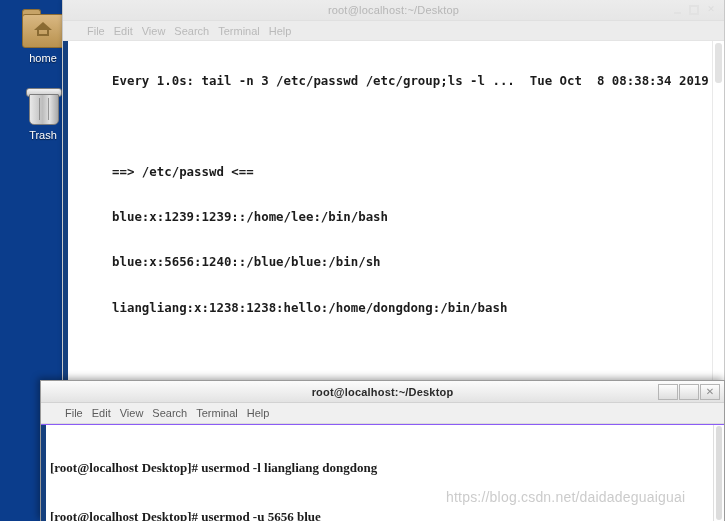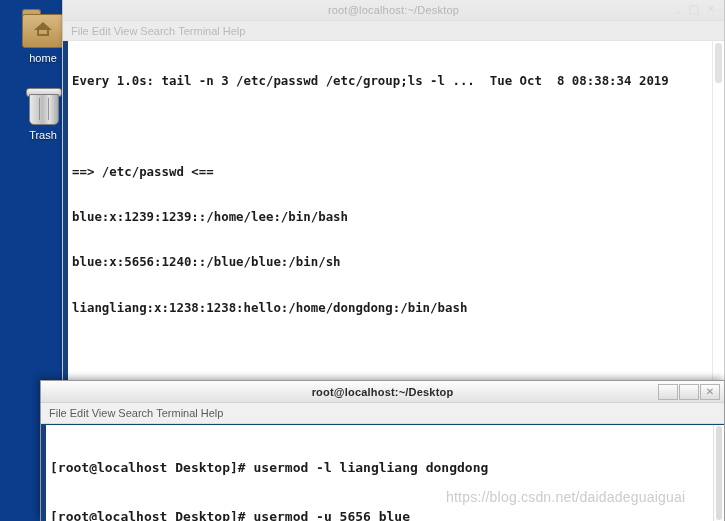--- a/index.html
+++ b/index.html
@@ -102,21 +102,21 @@
     width: 1px; height: 22px;
     background: rgba(120,120,120,.7);
   }
   .trash-body::before { left: 9px; }
   .trash-body::after  { left: 18px; }
 
   
   .window {
     position: absolute;
     box-sizing: border-box;
-    background: #0c4a6e;
+    background: #8b5cf6;
   }
   .titlebar {
     position: relative;
     height: 21px;
     box-sizing: border-box;
     display: flex;
     align-items: center;
     justify-content: center;
   }
   .titlebar .title {
@@ -141,22 +141,22 @@
     justify-content: center;
     font-size: 9px;
     line-height: 1;
   }
 
   .menubar {
     height: 20px;
     box-sizing: border-box;
     display: flex;
     align-items: center;
-    padding-left: 8px;
-    gap: 3px;
+    padding-left: 24px;
+    gap: 9px;
     font-size: 11px;
   }
   .menubar span { cursor: default; white-space: nowrap; }
 
   .term-body {
     background: #ffffff;
     font-family: "DejaVu Sans Mono", "Liberation Mono", monospace;
     font-size: 12.4px;
     line-height: 15.1px;
     font-weight: bold;
@@ -204,20 +204,21 @@
     display: flex;
   }
   #win1 .left-stripe {
     width: 5px;
     background: #16407e;
     flex: 0 0 5px;
   }
   #win1 .term-body {
     flex: 1 1 auto;
     padding: 2px 0 0 4px;
+    margin-left: 40px;
   }
   #win1 .vscroll {
     width: 11px;
     flex: 0 0 11px;
     background: #ffffff;
     border-left: 1px solid #e9e9e9;
     position: relative;
   }
   #win1 .vscroll .thumb {
     position: absolute;
@@ -266,20 +267,21 @@
   #win2 .left-stripe {
     width: 5px;
     background: #16407e;
     flex: 0 0 5px;
   }
   #win2 .term-body {
     flex: 1 1 auto;
     padding: 2px 0 0 4px;
     font-size: 13px;
     line-height: 16.4px;
+    font-family: Liberation Serif, serif;
   }
   #win2 .term-body .ln { height: 16.4px; }
   #win2 .vscroll {
     width: 10px;
     flex: 0 0 10px;
     background: #fdfdfd;
     border-left: 1px solid #dedede;
     position: relative;
   }
   #win2 .vscroll .thumb {

